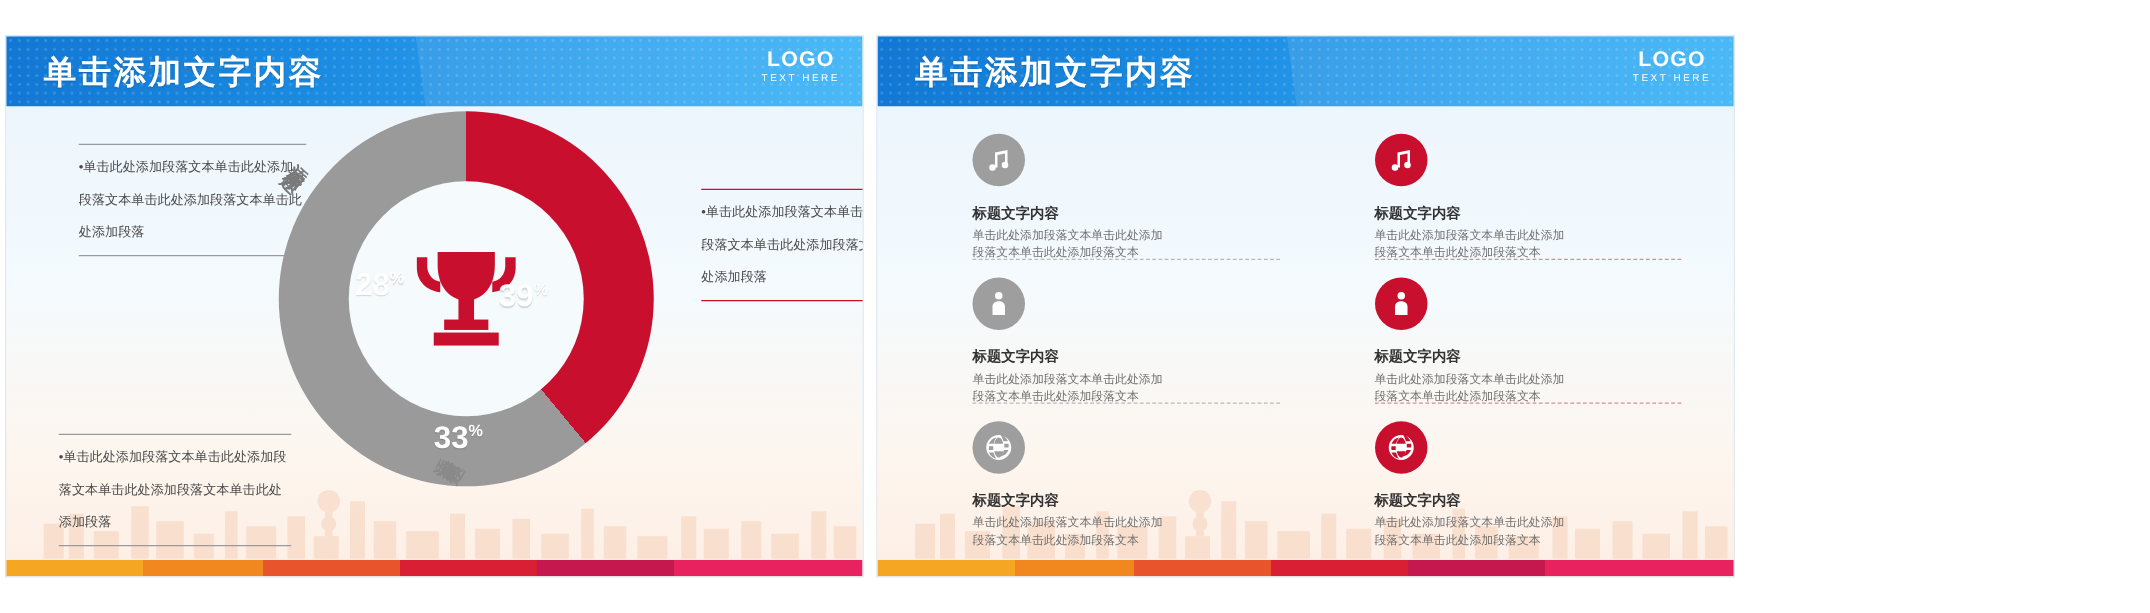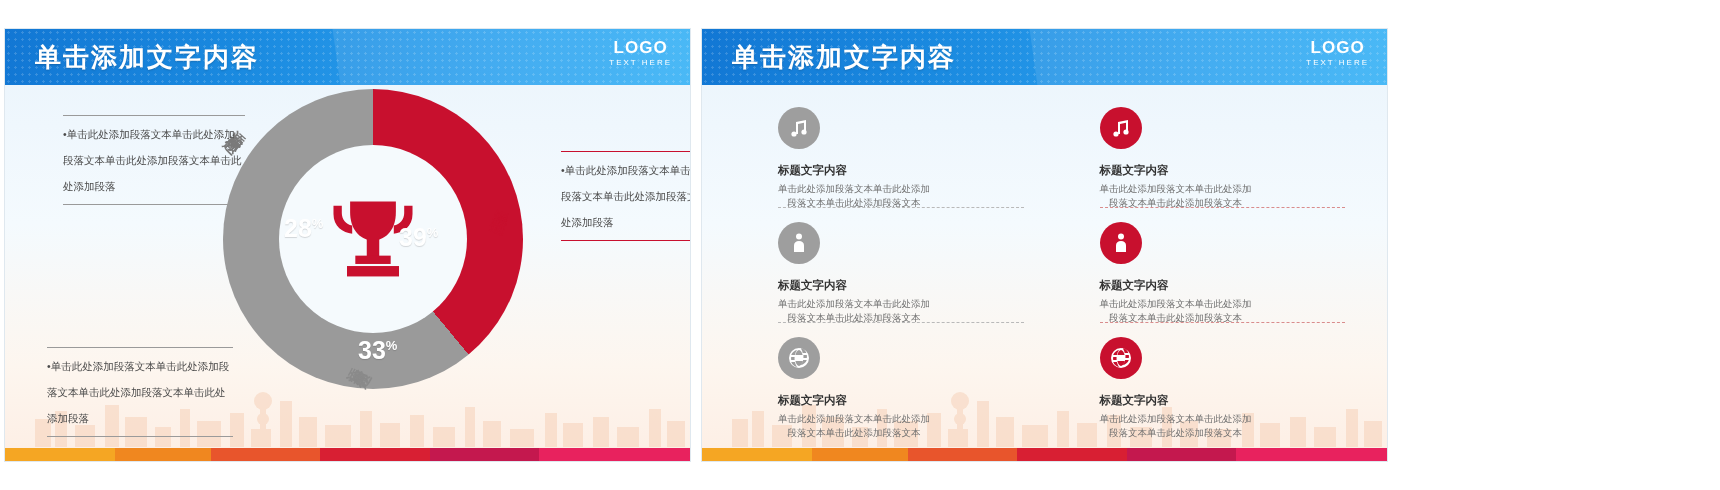--- a/index.html
+++ b/index.html
@@ -94,21 +94,21 @@
     position: absolute;
     color: #ffffff;
     font-weight: bold;
     font-size: 25px;
     text-shadow: 0 1px 1px rgba(0,0,0,.15);
     margin-top: 17px;
   }
   .pct sup { font-size: 13px; font-weight: bold; }
   .pct-1 { left: 176px; top: 117px; }   
   .pct-2 { left: 61px;  top: 108px; }   
-  .pct-3 { left: 135px; top: 230px; }   
+  .pct-3 { left: 124px; top: 230px; }   
 
   .ring-label {
     position: absolute;
     font-size: 15px;
     font-weight: bold;
     letter-spacing: 3px;
     writing-mode: vertical-rl;
   }
   .rl-1 { left: 272px; top: 110px; color: #c8102e; transform: rotate(18deg); }
   .rl-2 { left: 14px;  top: 34px;  color: #7a7a7a; transform: rotate(42deg); }
@@ -163,21 +163,20 @@
     font-size: 11.5px;
     color: #333;
     font-weight: bold;
     margin-bottom: 4px;
   }
   .txt .t-body {
     font-size: 9.5px;
     line-height: 14px;
     color: #6f6f6f;
     width: 152px;
-    text-align: center;
   }
 </style>
 </head>
 <body>
 
 <div class="deck">
 
   <div class="slide">
     <div class="hdr">
       <div class="dots"></div>

